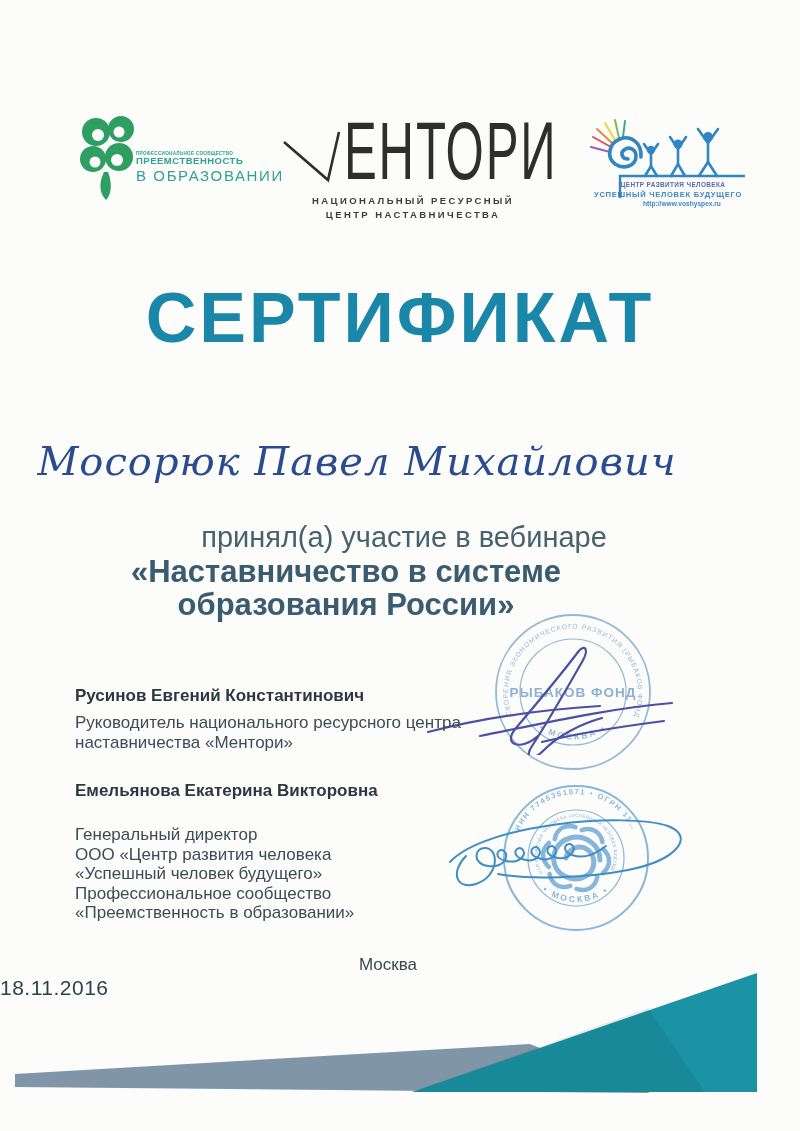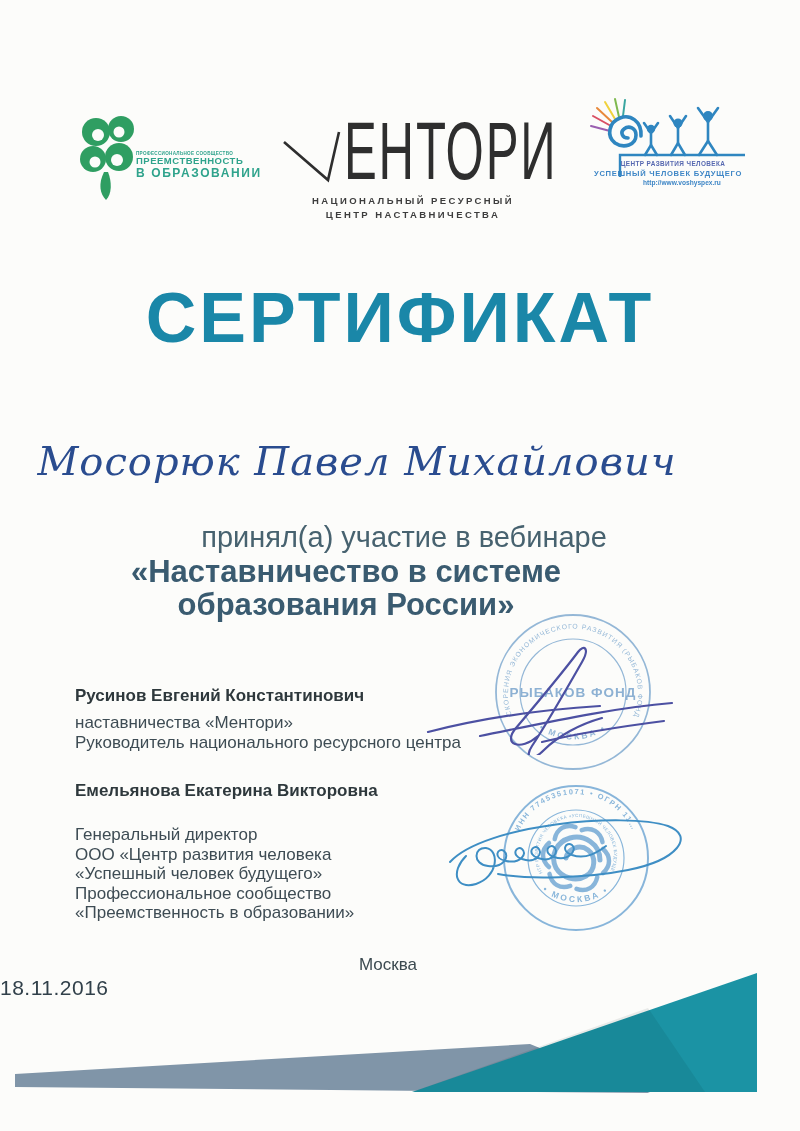--- a/index.html
+++ b/index.html
@@ -6,21 +6,21 @@
   body{background:#e9e9e9;font-family:"Liberation Sans",sans-serif;}
   .page{
     position:relative;width:800px;height:1131px;margin:0 auto;
     background:#fcfcfa;overflow:hidden;
   }
   .abs{position:absolute;}
   
   .left-logo-text{color:#2fa38c;line-height:1.15;}
   .left-logo-caption{font-size:4.6px;letter-spacing:.3px;font-weight:bold;white-space:nowrap;}
   .left-logo-l1{font-size:9.5px;font-weight:bold;letter-spacing:.5px;white-space:nowrap;}
-  .left-logo-l2{font-size:12px;font-weight:bold;letter-spacing:1.6px;white-space:nowrap;}
+  .left-logo-l2{font-size:15px;font-weight:normal;letter-spacing:1.6px;white-space:nowrap;}
   .mentori-wordmark{
     font-size:82px;line-height:70px;font-weight:300;color:#2e2e2e;
     letter-spacing:3px;transform:scaleX(.60);transform-origin:left bottom;white-space:nowrap;
   }
   .mentori-sub{font-size:9.5px;font-weight:bold;color:#3d3d3d;letter-spacing:2.4px;line-height:1.5;text-align:center;}
   
   .cert-title{
     width:800px;text-align:center;font-size:70px;font-weight:bold;
     color:#1a87a8;letter-spacing:3px;white-space:nowrap;
   }
@@ -71,21 +71,21 @@
     <svg class="abs" style="left:0;top:16px;" width="60" height="56" viewBox="0 0 60 56">
       <polyline points="2,14 46,52 57,4" fill="none" stroke="#2e2e2e" stroke-width="2.6" stroke-linejoin="miter"></polyline>
     </svg>
     <div class="abs mentori-wordmark" style="left:62px;top:4px;">ЕНТОРИ</div>
   </div>
   <div class="abs mentori-sub" style="left:282px;top:194px;width:262px;">
     <div>НАЦИОНАЛЬНЫЙ РЕСУРСНЫЙ</div>
     <div>ЦЕНТР НАСТАВНИЧЕСТВА</div>
   </div>
 
-  <div class="abs" style="left:585px;top:86px;width:165px;height:105px;">
+  <div class="abs" style="left:585px;top:107px;width:165px;height:105px;">
     <svg width="165" height="105" viewBox="0 0 165 105">
 
       <g stroke-width="2" stroke-linecap="round">
         <line x1="26" y1="40" x2="8" y2="30" stroke="#d94f63"></line>
         <line x1="27" y1="36" x2="12" y2="22" stroke="#e8893c"></line>
         <line x1="30" y1="33" x2="20" y2="16" stroke="#f0d23c"></line>
         <line x1="34" y1="31" x2="30" y2="13" stroke="#7fb94f"></line>
         <line x1="38" y1="30" x2="40" y2="14" stroke="#3aa6a0"></line>
         <line x1="25" y1="45" x2="6" y2="40" stroke="#9a5fb0"></line>
       </g>
@@ -148,22 +148,22 @@
         <path d="M118,96 C100,112 82,104 96,88 C118,62 146,28 158,12 C164,4 170,8 162,22 C146,50 124,88 112,106 C104,118 112,122 124,110 C138,96 160,84 182,78"></path>
         <path d="M60,96 C120,84 190,68 252,63"></path>
         <path d="M122,102 C155,94 205,86 244,81"></path>
       </g>
     </svg>
   </div>
 
   <div class="abs" style="left:75px;top:686px;">
     <div class="signer-name">Русинов Евгений Константинович</div>
     <div class="signer-role" style="margin-top:7px;">
+      <div>Руководитель национального ресурсного центра</div>
       <div>наставничества «Ментори»</div>
-      <div>Руководитель национального ресурсного центра</div>
     </div>
   </div>
 
   <div class="abs stamp" style="left:498px;top:780px;">
     <svg width="156" height="156" viewBox="0 0 156 156">
       <defs>
         <path id="s2top" d="M 20,98 A 62,62 0 1 1 136,98" fill="none"></path>
         <path id="s2in" d="M 44,92 A 38,38 0 1 1 112,92" fill="none"></path>
         <path id="s2bot" d="M 28,90 A 55,55 0 0 0 128,90" fill="none"></path>
       </defs>

